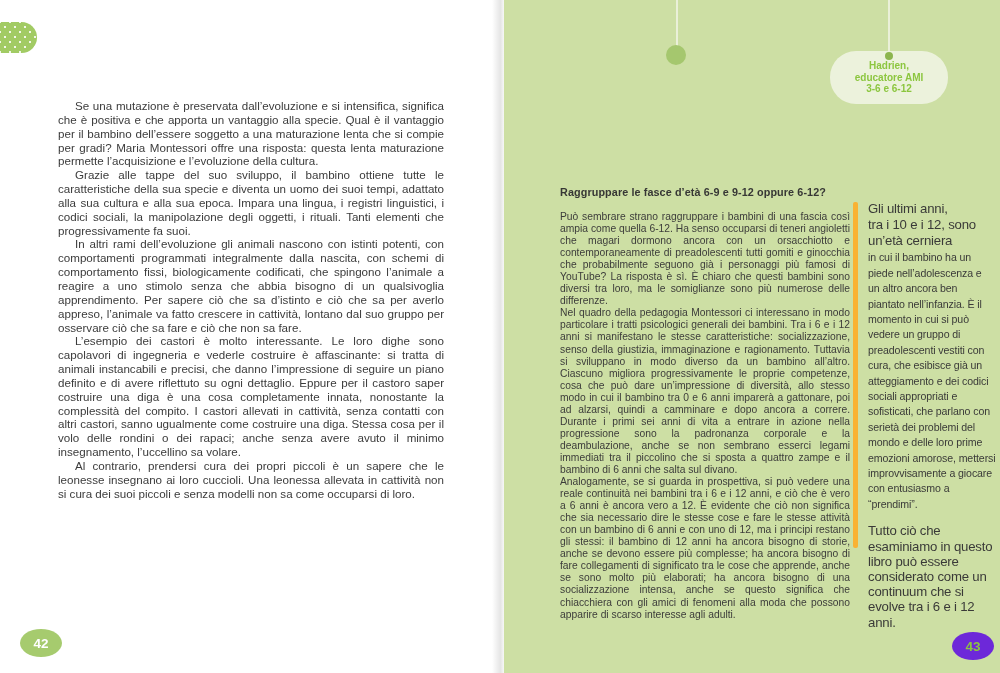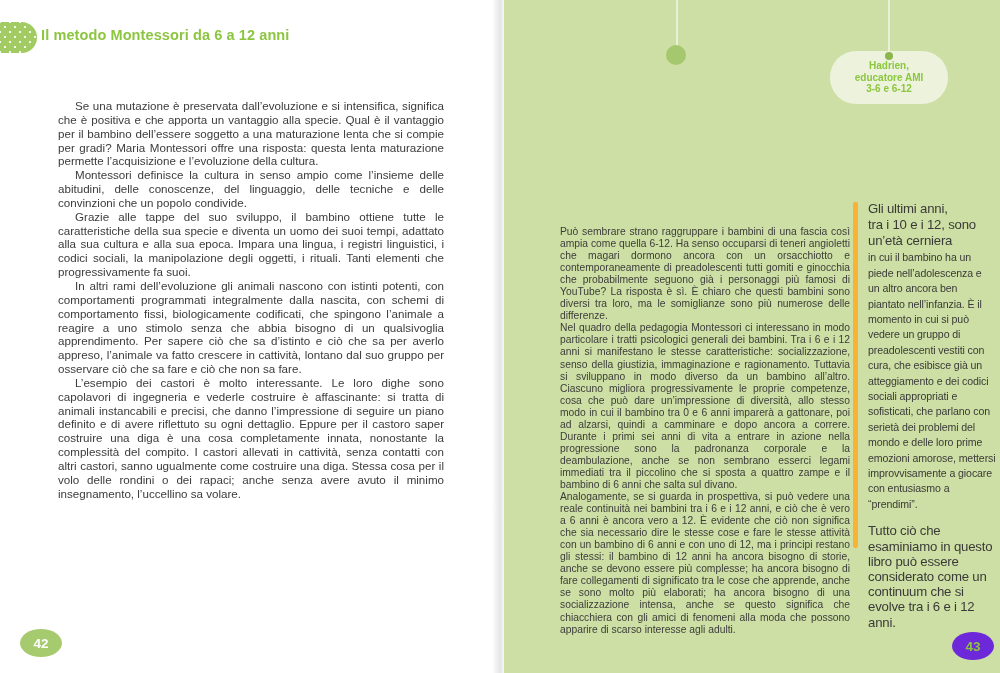--- a/index.html
+++ b/index.html
@@ -97,21 +97,21 @@
     display: flex; flex-direction: column; align-items: center; justify-content: center;
     color: #8cc63f; font-weight: bold; font-size: 10px; line-height: 11.5px;
     text-align: left; z-index: 2;
   }
 
   .question {
     position: absolute; left: 56px; top: 186px; width: 292px;
     font-size: 10.8px; font-weight: bold; color: #373735; letter-spacing: 0.1px;
   }
   .right-body {
-    position: absolute; left: 56px; top: 226px; width: 290px;
+    position: absolute; left: 56px; top: 211px; width: 290px;
     font-size: 10.3px; line-height: 12.05px; color: #3c3c3a; text-align: justify;
   }
   .right-body p { margin: 0; }
 
   .accent-bar {
     position: absolute; left: 349px; top: 202px; width: 5px; height: 346px;
     background: #f9b233; border-radius: 2px;
   }
   .sidebar {
     position: absolute; left: 364px; top: 201px; width: 128px; color: #3a3a38;
@@ -125,28 +125,27 @@
   .sidebar-footer {
     font-size: 13.2px; line-height: 15.2px; margin-top: 11px; letter-spacing: -0.2px;
   }
   .sidebar-footer .it { }
 </style>
 </head>
 <body>
 
 <div class="left-page">
   <div class="header-tab"></div>
-  <div class="chapter-title">Il metodo Montessori da 6 a 12 anni</div>
 
   <div class="left-body">
     <p>Se una mutazione è preservata dall’evoluzione e si intensifica, significa che è positiva e che apporta un vantaggio alla specie. Qual è il vantaggio per il bambino dell’essere soggetto a una maturazione lenta che si compie per gradi? Maria Montessori offre una risposta: questa lenta maturazione permette l’acquisizione e l’evoluzione della cultura.</p>
-    <p>Montessori definisce la cultura in senso ampio come l’insieme delle abitudini, delle conoscenze, del linguaggio, delle tecniche e delle convinzioni che un popolo condivide.</p>
     <p>Grazie alle tappe del suo sviluppo, il bambino ottiene tutte le caratteristiche della sua specie e diventa un uomo dei suoi tempi, adattato alla sua cultura e alla sua epoca. Impara una lingua, i registri linguistici, i codici sociali, la manipolazione degli oggetti, i rituali. Tanti elementi che progressivamente fa suoi.</p>
     <p>In altri rami dell’evoluzione gli animali nascono con istinti potenti, con comportamenti programmati integralmente dalla nascita, con schemi di comportamento fissi, biologicamente codificati, che spingono l’animale a reagire a uno stimolo senza che abbia bisogno di un qualsivoglia apprendimento. Per sapere ciò che sa d’istinto e ciò che sa per averlo appreso, l’animale va fatto crescere in cattività, lontano dal suo gruppo per osservare ciò che sa fare e ciò che non sa fare.</p>
     <p>L’esempio dei castori è molto interessante. Le loro dighe sono capolavori di ingegneria e vederle costruire è affascinante: si tratta di animali instancabili e precisi, che danno l’impressione di seguire un piano definito e di avere riflettuto su ogni dettaglio. Eppure per il castoro saper costruire una diga è una cosa completamente innata, nonostante la complessità del compito. I castori allevati in cattività, senza contatti con altri castori, sanno ugualmente come costruire una diga. Stessa cosa per il volo delle rondini o dei rapaci; anche senza avere avuto il minimo insegnamento, l’uccellino sa volare.</p>
+    <p>Al contrario, prendersi cura dei propri piccoli è un sapere che le leonesse insegnano ai loro cuccioli. Una leonessa allevata in cattività non si cura dei suoi piccoli e senza modelli non sa come occuparsi di loro.</p>
   </div>
 
   <div class="page-badge badge-42">42</div>
 </div>
 
 <div class="gutter"></div>
 
 <div class="right-page">
 
   <div class="string string-1"></div>
@@ -154,20 +153,21 @@
 
   <div class="knot"></div>
 
   <div class="speaker-badge">
     <div>Hadrien,</div>
     <div>educatore AMI</div>
     <div>3-6 e 6-12</div>
   </div>
   <div class="dot-2"></div>
 
+  <div class="question">Raggruppare le fasce d’età 6-9 e 9-12 oppure 6-12?</div>
 
   <div class="right-body">
     <p>Può sembrare strano raggruppare i bambini di una fascia così ampia come quella 6-12. Ha senso occuparsi di teneri angioletti che magari dormono ancora con un orsacchiotto e contemporaneamente di preadolescenti tutti gomiti e ginocchia che probabilmente seguono già i personaggi più famosi di YouTube? La risposta è sì. È chiaro che questi bambini sono diversi tra loro, ma le somiglianze sono più numerose delle differenze.</p>
     <p>Nel quadro della pedagogia Montessori ci interessano in modo particolare i tratti psicologici generali dei bambini. Tra i 6 e i 12 anni si manifestano le stesse caratteristiche: socializzazione, senso della giustizia, immaginazione e ragionamento. Tuttavia si sviluppano in modo diverso da un bambino all’altro. Ciascuno migliora progressivamente le proprie competenze, cosa che può dare un’impressione di diversità, allo stesso modo in cui il bambino tra 0 e 6 anni imparerà a gattonare, poi ad alzarsi, quindi a camminare e dopo ancora a correre. Durante i primi sei anni di vita a entrare in azione nella progressione sono la padronanza corporale e la deambulazione, anche se non sembrano esserci legami immediati tra il piccolino che si sposta a quattro zampe e il bambino di 6 anni che salta sul divano.</p>
     <p>Analogamente, se si guarda in prospettiva, si può vedere una reale continuità nei bambini tra i 6 e i 12 anni, e ciò che è vero a 6 anni è ancora vero a 12. È evidente che ciò non significa che sia necessario dire le stesse cose e fare le stesse attività con un bambino di 6 anni e con uno di 12, ma i principi restano gli stessi: il bambino di 12 anni ha ancora bisogno di storie, anche se devono essere più complesse; ha ancora bisogno di fare collegamenti di significato tra le cose che apprende, anche se sono molto più elaborati; ha ancora bisogno di una socializzazione intensa, anche se questo significa che chiacchiera con gli amici di fenomeni alla moda che possono apparire di scarso interesse agli adulti.</p>
   </div>
 
   <div class="accent-bar"></div>
 
   <div class="sidebar">

